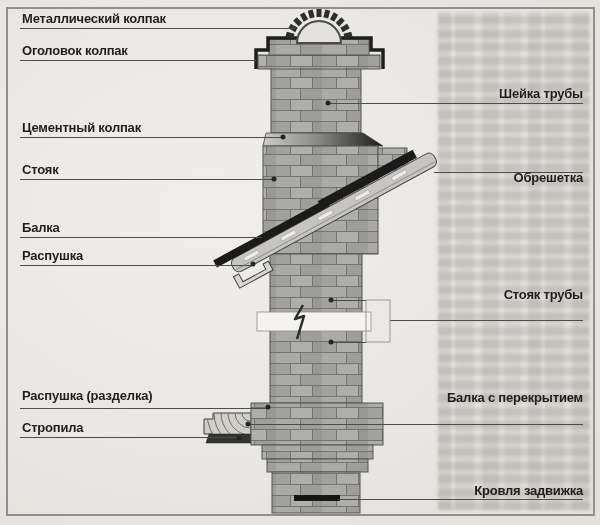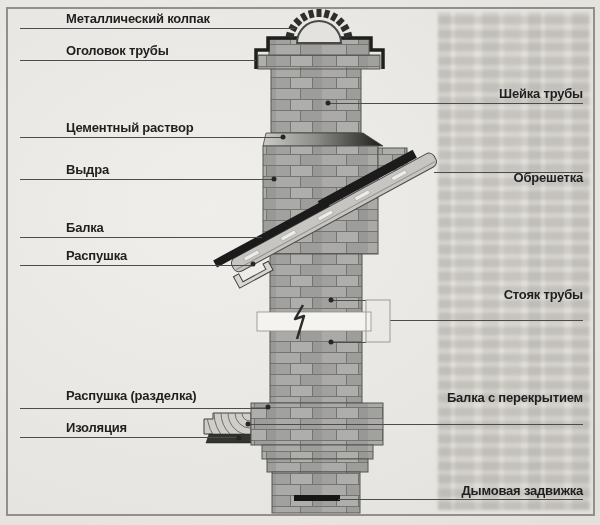--- a/index.html
+++ b/index.html
@@ -19,21 +19,21 @@
       repeating-linear-gradient(90deg, rgba(99,94,88,0.15) 0 13px, rgba(99,94,88,0.01) 13px 17px,
         rgba(99,94,88,0.12) 17px 36px, rgba(99,94,88,0.02) 36px 44px,
         rgba(99,94,88,0.14) 44px 61px, rgba(99,94,88,0.02) 61px 66px,
         rgba(99,94,88,0.11) 66px 83px, rgba(99,94,88,0.02) 83px 90px);
     filter:blur(1.5px);
   }
   svg.art{position:absolute;left:0;top:0;z-index:2;}
   .lbl{
     position:absolute;z-index:3;
     font-size:13px;font-weight:bold;color:#1f1f1f;
-    line-height:16px;letter-spacing:-0.2px;white-space:nowrap;margin-left:44px;
+    line-height:16px;letter-spacing:-0.2px;white-space:nowrap;
   }
   .lbl-left{left:22px;}
   .lbl-right{right:17px;text-align:center;}
 </style>
 </head>
 <body>
 
 <div class="bleed"></div>
 
 <svg class="art" width="600" height="525" viewBox="0 0 600 525">
@@ -173,27 +173,27 @@
     <circle cx="268" cy="407" r="2.5"></circle>
     <circle cx="239" cy="438" r="2.5"></circle>
     <circle cx="328" cy="103" r="2.5"></circle>
     <circle cx="331" cy="300" r="2.5"></circle>
     <circle cx="331" cy="342" r="2.5"></circle>
     <circle cx="248" cy="424" r="2.5"></circle>
   </g>
 </svg>
 
 <div class="lbl lbl-left" style="top:11px">Металлический колпак</div>
-<div class="lbl lbl-left" style="top:43px">Оголовок трубы</div>
-<div class="lbl lbl-left" style="top:120px">Цементный раствор</div>
-<div class="lbl lbl-left" style="top:162px">Выдра</div>
+<div class="lbl lbl-left" style="top:43px">Оголовок колпак</div>
+<div class="lbl lbl-left" style="top:120px">Цементный колпак</div>
+<div class="lbl lbl-left" style="top:162px">Стояк</div>
 <div class="lbl lbl-left" style="top:220px">Балка</div>
 <div class="lbl lbl-left" style="top:248px">Распушка</div>
 <div class="lbl lbl-left" style="top:388px">Распушка (разделка)</div>
-<div class="lbl lbl-left" style="top:420px">Изоляция</div>
+<div class="lbl lbl-left" style="top:420px">Стропила</div>
 
 <div class="lbl lbl-right" style="top:86px">Шейка трубы</div>
 <div class="lbl lbl-right" style="top:170px">Обрешетка</div>
 <div class="lbl lbl-right" style="top:287px">Стояк трубы</div>
 <div class="lbl lbl-right" style="top:390px">Балка с перекрытием</div>
-<div class="lbl lbl-right" style="top:483px">Дымовая задвижка</div>
+<div class="lbl lbl-right" style="top:483px">Кровля задвижка</div>
 
 <div class="frame"></div>
 
 </body></html>

